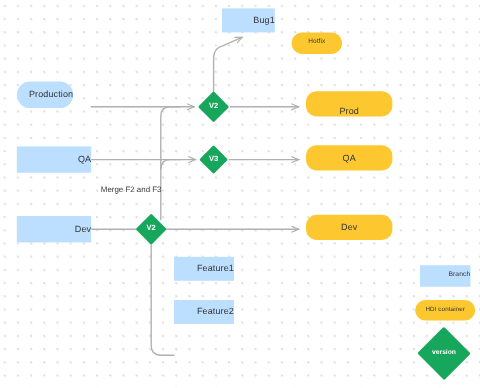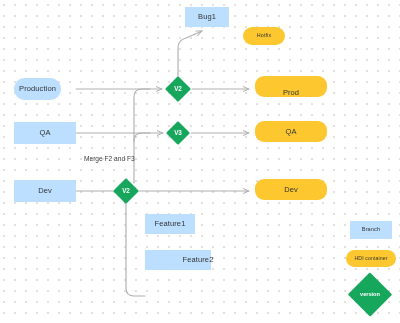--- a/index.html
+++ b/index.html
@@ -34,20 +34,21 @@
     align-items: center;
     justify-content: center;
     text-align: center;
     color: #333333;
     line-height: 1.05;
   }
   .branch {
     background: #bcdfff;
     font-size: 7.5px;
     letter-spacing: 0.1px;
+    justify-content: flex-end;
   }
   .hdi {
     background: #fdc82f;
     border-radius: 9px;
     font-size: 7.5px;
     letter-spacing: 0.1px;
   }
   .hdi-small {
     font-size: 5.4px;
   }
@@ -106,36 +107,36 @@
 
       <path d="M178,76 L178,48 Q178,40 186,38 L202,31" marker-end="url(#arrow)"></path>
 
       <path d="M134,183 L134,141 Q134,133 142,133 L150,133"></path>
       <path d="M134,141 L134,97 Q134,89 142,89 L150,89"></path>
 
       <path d="M126,204 L126,288 Q126,296 134,296 L145,296"></path>
     </g>
   </svg>
 
-  <div class="node branch" style="left:14px; top:78px; width:47px; height:22px;border-radius:11px;">
+  <div class="node branch" style="left:14px; top:68px; width:47px; height:22px;border-radius:11px;">
     <span>Production</span>
   </div>
   <div class="node branch" style="left:14px; top:122px; width:62px; height:22px;">
     <span>QA</span>
   </div>
   <div class="node branch" style="left:14px; top:180px; width:62px; height:22px;">
     <span>Dev</span>
   </div>
   <div class="node branch" style="left:185px; top:7px; width:44px; height:20px;">
     <span>Bug1</span>
   </div>
   <div class="node branch" style="left:145px; top:214px; width:50px; height:20px;">
     <span>Feature1</span>
   </div>
-  <div class="node branch" style="left:145px; top:250px; width:66px; height:20px;padding-left:40px;">
+  <div class="node branch" style="left:145px; top:250px; width:50px; height:20px;padding-left:40px;">
     <span>Feature2</span>
   </div>
 
   <div class="node hdi hdi-small" style="left:243px; top:27px; width:42px; height:18px;">
     <span>Hotfix</span>
   </div>
   <div class="node hdi" style="left:255px; top:76px; width:72px; height:21px;align-items:flex-end;">
     <span>Prod</span>
   </div>
   <div class="node hdi" style="left:255px; top:121px; width:72px; height:21px;">

